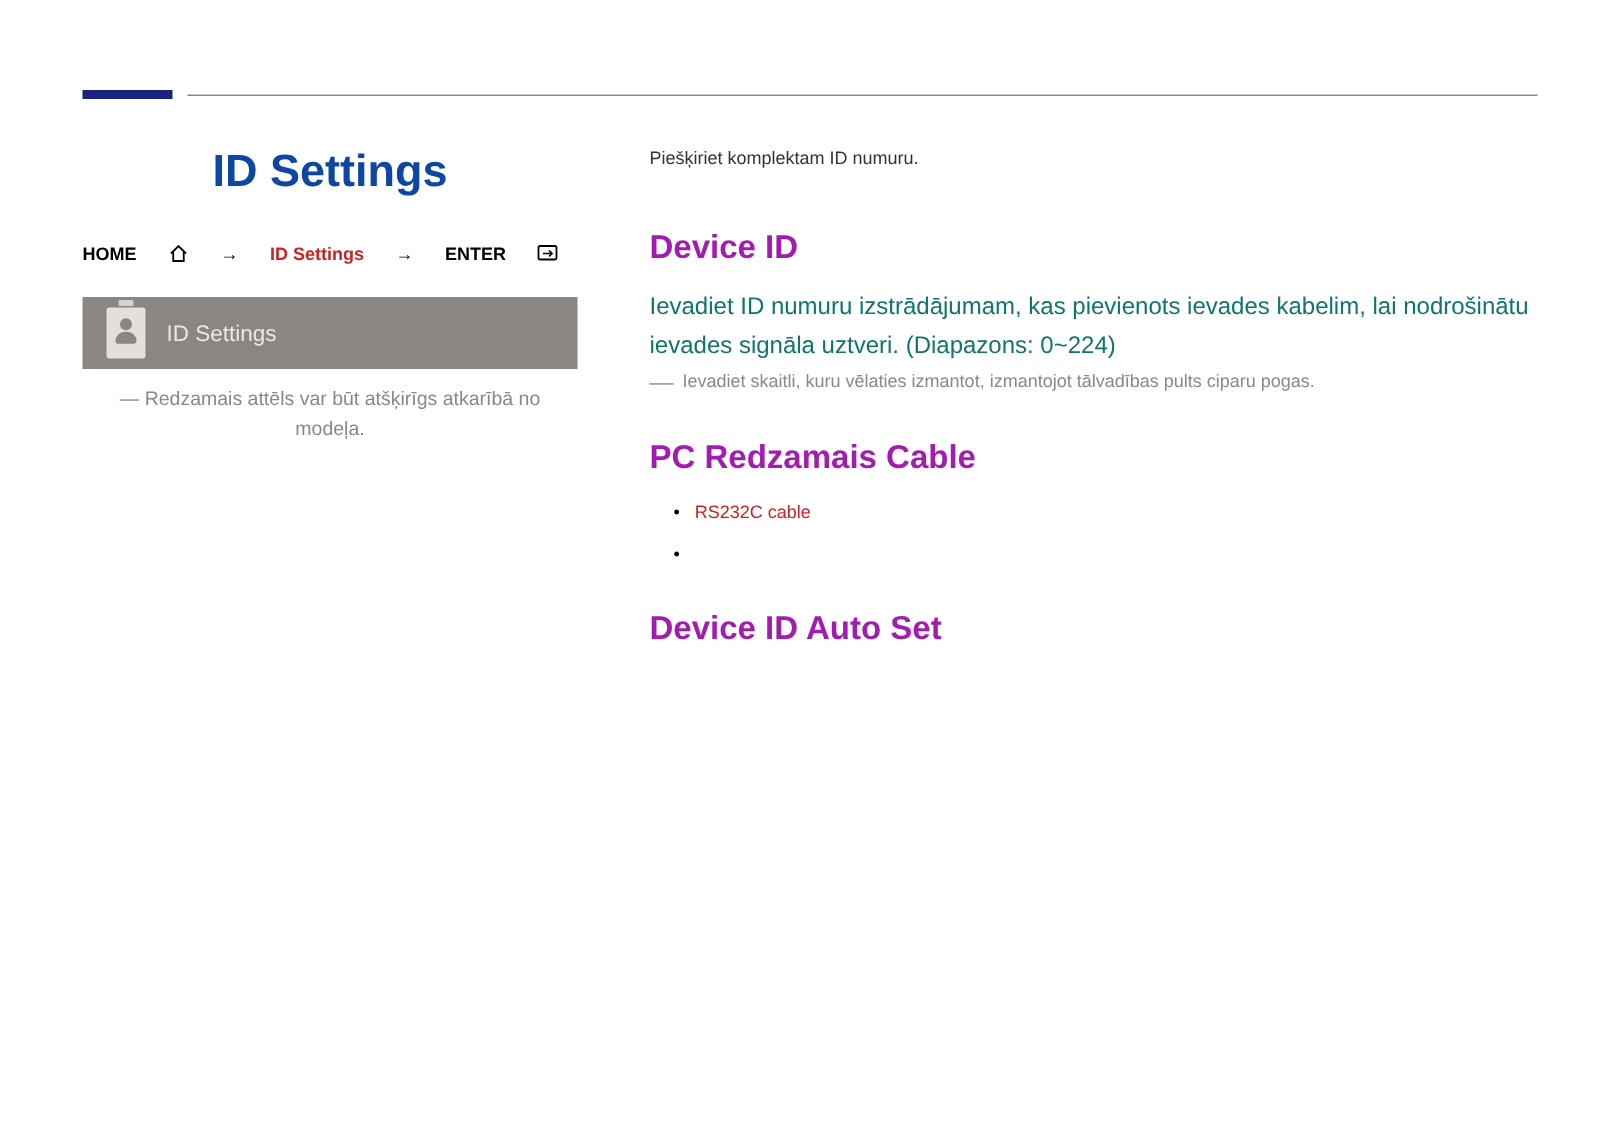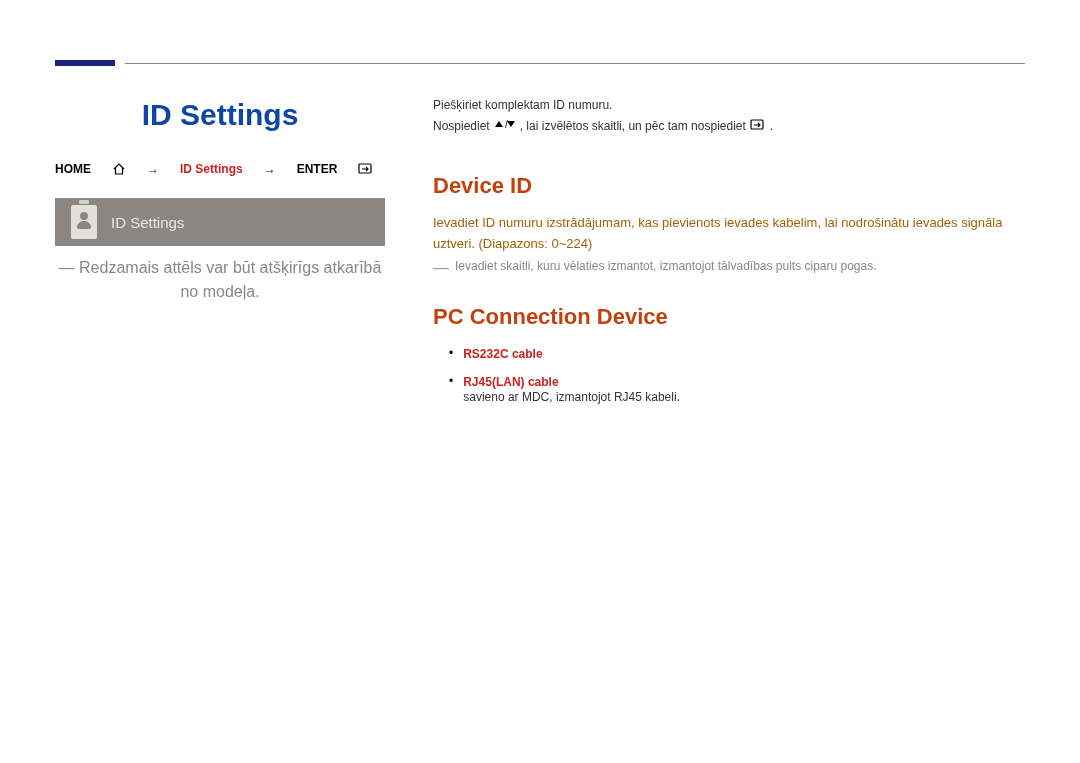--- a/index.html
+++ b/index.html
@@ -93,45 +93,45 @@
     width: 8px; height: 8px; border-radius: 50%;
     background: #8b8681; margin: 0 auto;
   }
   .id-icon .avatar .body {
     width: 14px; height: 8px;
     background: #8b8681;
     border-radius: 7px 7px 2px 2px;
     margin-top: 1px;
   }
   .caption {
-    font-size: 16px;
+    font-size: 13px;
     color: #888;
     line-height: 1.5;
   }
   .caption .dash { color: #888; }
   .intro-line {
     font-size: 12px;
     color: #333;
     margin-bottom: 7px;
     display: flex;
     align-items: flex-start;
     gap: 4px;
     flex-wrap: wrap;
   }
   .section-h {
     font-size: 22px;
     font-weight: 700;
-    color: #c2410c;
+    color: #a21caf;
     margin-top: 28px;
     margin-bottom: 14px;
   }
   .section-h.first { margin-top: 40px; }
   .body-text {
-    font-size: 13px;
-    color: #a16207;
+    font-size: 16px;
+    color: #0f766e;
     line-height: 1.6;
   }
   .note-row {
     display: flex;
     align-items: flex-start;
     gap: 6px;
     margin-top: 4px;
   }
   .note-dash {
     font-size: 16px;
@@ -152,21 +152,21 @@
     margin-bottom: 10px;
     padding-left: 16px;
   }
   .bullet-dot {
     font-size: 12px;
     color: #000;
     line-height: 1.5;
   }
   .bullet-main .label {
     font-size: 12px;
-    font-weight: 700;
+    font-weight: 400;
     color: #c22;
   }
   .bullet-main .desc {
     font-size: 12px;
     color: #333;
     display: block;
   }
   .arrow-glyph { display: inline-flex; align-items: center; }
 </style>
 </head>
@@ -211,57 +211,36 @@
     <div class="caption">
       <span class="dash">―</span>
       <span>Redzamais attēls var būt atšķirīgs atkarībā no modeļa.</span>
     </div>
   </div>
 
   <div class="right-col">
     <div class="intro-line">
       <span>Piešķiriet komplektam ID numuru.</span>
     </div>
-    <div class="intro-line">
-      <span>Nospiediet</span>
-      <span class="arrow-glyph">
-        <svg width="22" height="11" viewBox="0 0 22 11">
-          <path d="M1 8 L5 2 L9 8 Z" fill="#000"></path>
-          <text x="11" y="9" font-size="10" fill="#000">/</text>
-          <path d="M13 2 L17 8 L21 2 Z" fill="#000"></path>
-        </svg>
-      </span>
-      <span>, lai izvēlētos skaitli, un pēc tam nospiediet</span>
-      <span class="arrow-glyph">
-        <svg width="16" height="12" viewBox="0 0 16 12">
-            <rect x="1" y="1" width="12" height="9" rx="1" fill="none" stroke="#000" stroke-width="1.2"></rect>
-            <path d="M4 6 L10 6 M8 4 L10 6 L8 8" fill="none" stroke="#000" stroke-width="1.1"></path>
-          </svg>
-      </span>
-      <span>.</span>
-    </div>
 
     <h2 class="section-h first">Device ID</h2>
     <div class="body-text">Ievadiet ID numuru izstrādājumam, kas pievienots ievades kabelim, lai nodrošinātu ievades signāla uztveri. (Diapazons: 0~224)</div>
     <div class="note-row">
       <span class="note-dash">―</span>
       <span class="note-text">Ievadiet skaitli, kuru vēlaties izmantot, izmantojot tālvadības pults ciparu pogas.</span>
     </div>
 
-    <h2 class="section-h">PC Connection Device</h2>
+    <h2 class="section-h">PC Redzamais Cable</h2>
     <div class="bullet-list">
       <div class="bullet">
         <span class="bullet-dot">•</span>
         <div class="bullet-main">
           <span class="label">RS232C cable</span>
         </div>
       </div>
       <div class="bullet">
         <span class="bullet-dot">•</span>
-        <div class="bullet-main">
-          <span class="label">RJ45(LAN) cable</span>
-          <span class="desc">savieno ar MDC, izmantojot RJ45 kabeli.</span>
-        </div>
       </div>
     </div>
 
+    <h2 class="section-h">Device ID Auto Set</h2>
   </div>
 </div>
 
 </body></html>

